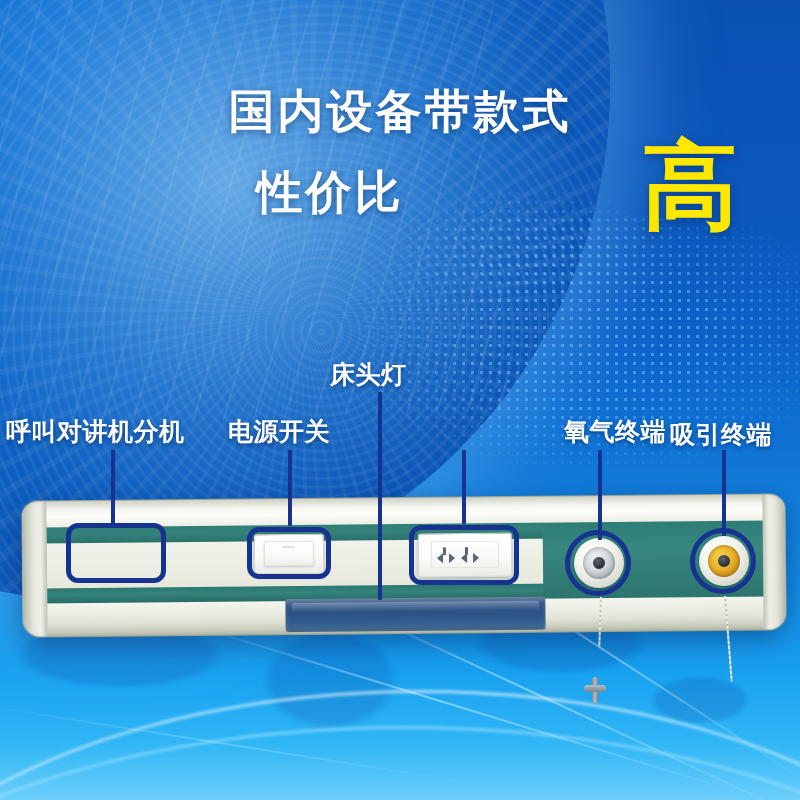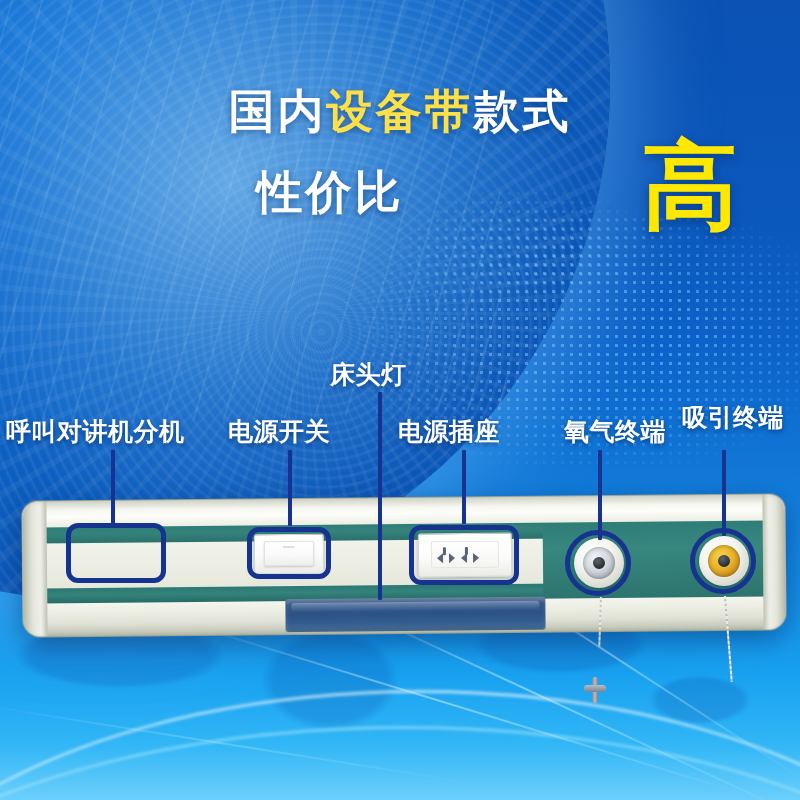--- a/index.html
+++ b/index.html
@@ -103,21 +103,21 @@
   
   .headline{
     position:absolute; left:0; right:0; top:88px; text-align:center;
     z-index:6; pointer-events:none;
   }
   .h-line1{
     font-size:46px; font-weight:bold; letter-spacing:3px; line-height:1;
     white-space:nowrap;
   }
   .h-line1 .w{ color:#ffffff; text-shadow:0 2px 7px rgba(4,40,96,.55); }
-  .h-line1 .y{ color:#fde047; text-shadow:0 2px 7px rgba(4,40,96,.55); }
+  .h-line1 .y{ color:#ffffff; text-shadow:0 2px 7px rgba(4,40,96,.55); }
   .h-line2{
     margin-top:28px; font-size:46px; font-weight:bold; letter-spacing:3px;
     color:#ffffff; text-shadow:0 2px 7px rgba(4,40,96,.55);
     position:relative; left:-70px; white-space:nowrap;
   }
   .h-big{
     position:absolute; right:62px; top:138px; z-index:7;
     font-size:96px; font-weight:bold; line-height:1;
     color:#ffe800; text-shadow:0 3px 10px rgba(4,40,96,.5);
   }
@@ -127,21 +127,21 @@
     position:absolute; z-index:9;
     color:#ffffff; font-weight:bold; font-size:25px; letter-spacing:.5px;
     white-space:nowrap;
     text-shadow:0 2px 5px rgba(3,35,90,.65);
   }
   .lbl-intercom{ left:6px;   top:415px; }
   .lbl-switch  { left:228px; top:415px; }
   .lbl-lamp    { left:330px; top:358px;text-align:center; }
   .lbl-socket  { left:398px; top:415px; }
   .lbl-oxygen  { left:564px; top:415px; }
-  .lbl-suction { left:670px; top:401px;margin-left:12px; }
+  .lbl-suction { left:670px; top:418px; }
 
   
   .cline{ position:absolute; width:4px; background:#15338f; z-index:8; border-radius:1px; }
   .cl-intercom{ left:111px; top:450px; height:78px; }
   .cl-switch  { left:288px; top:450px; height:76px; }
   .cl-lamp    { left:378px; top:392px; height:208px; }
   .cl-socket  { left:462px; top:450px; height:74px; }
   .cl-oxygen  { left:598px; top:450px; height:90px; }
   .cl-suction { left:722px; top:450px; height:86px; }
 
@@ -388,21 +388,20 @@
 
   <div class="headline">
     <div class="h-line1"><span class="w">国内</span><span class="y">设备带</span><span class="w">款式</span></div>
     <div class="h-line2">性价比</div>
   </div>
   <div class="h-big">高</div>
 
   <div class="label lbl-switch">电源开关</div>
   <div class="label lbl-intercom">呼叫对讲机分机</div>
   <div class="label lbl-lamp">床头灯</div>
-  <div class="label lbl-socket">电源插座</div>
   <div class="label lbl-oxygen">氧气终端</div>
   <div class="label lbl-suction">吸引终端</div>
 
   <div class="cline cl-intercom"></div>
   <div class="cline cl-switch"></div>
   <div class="cline cl-lamp"></div>
   <div class="cline cl-socket"></div>
   <div class="cline cl-oxygen"></div>
   <div class="cline cl-suction"></div>
 

